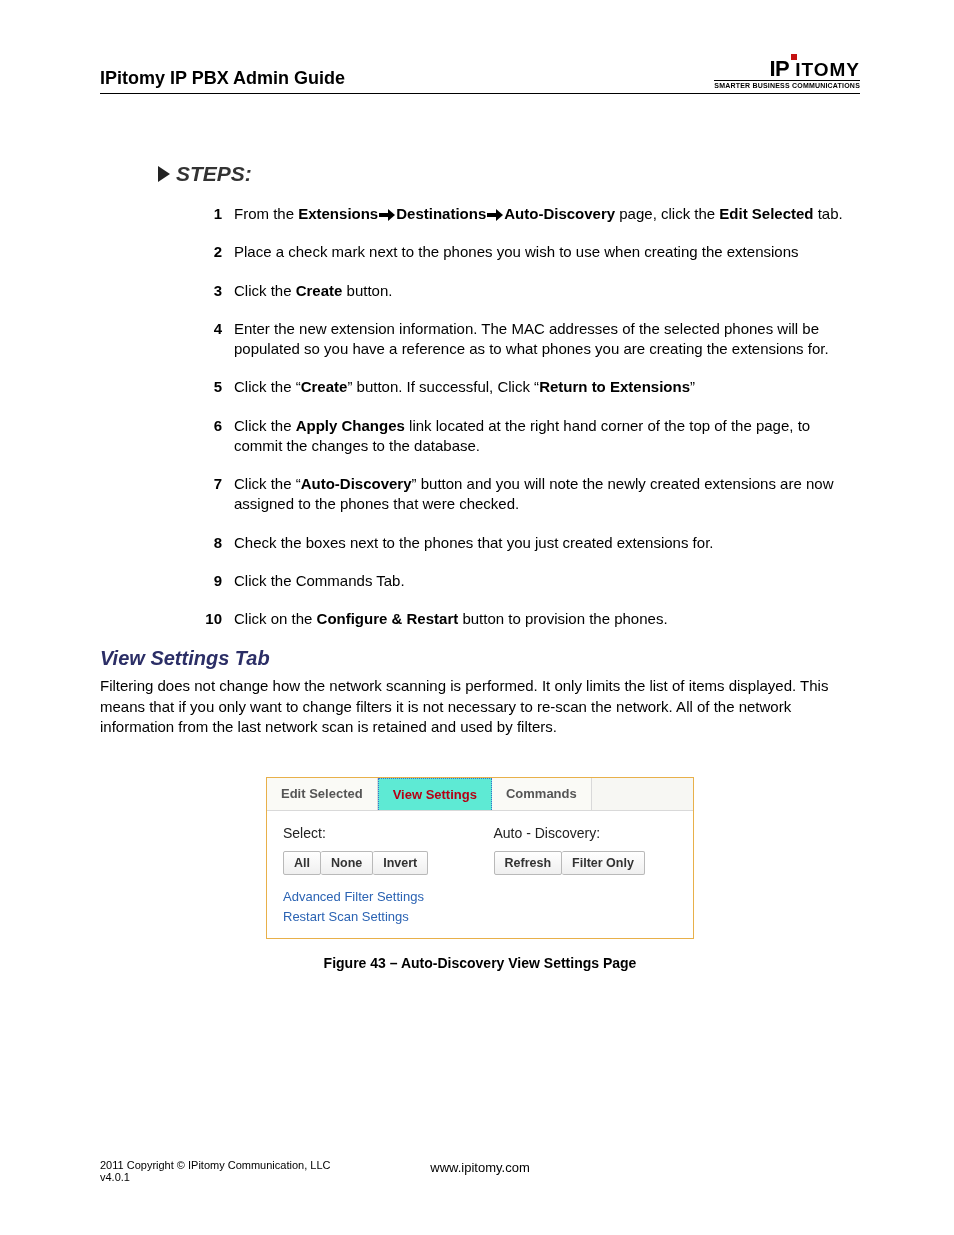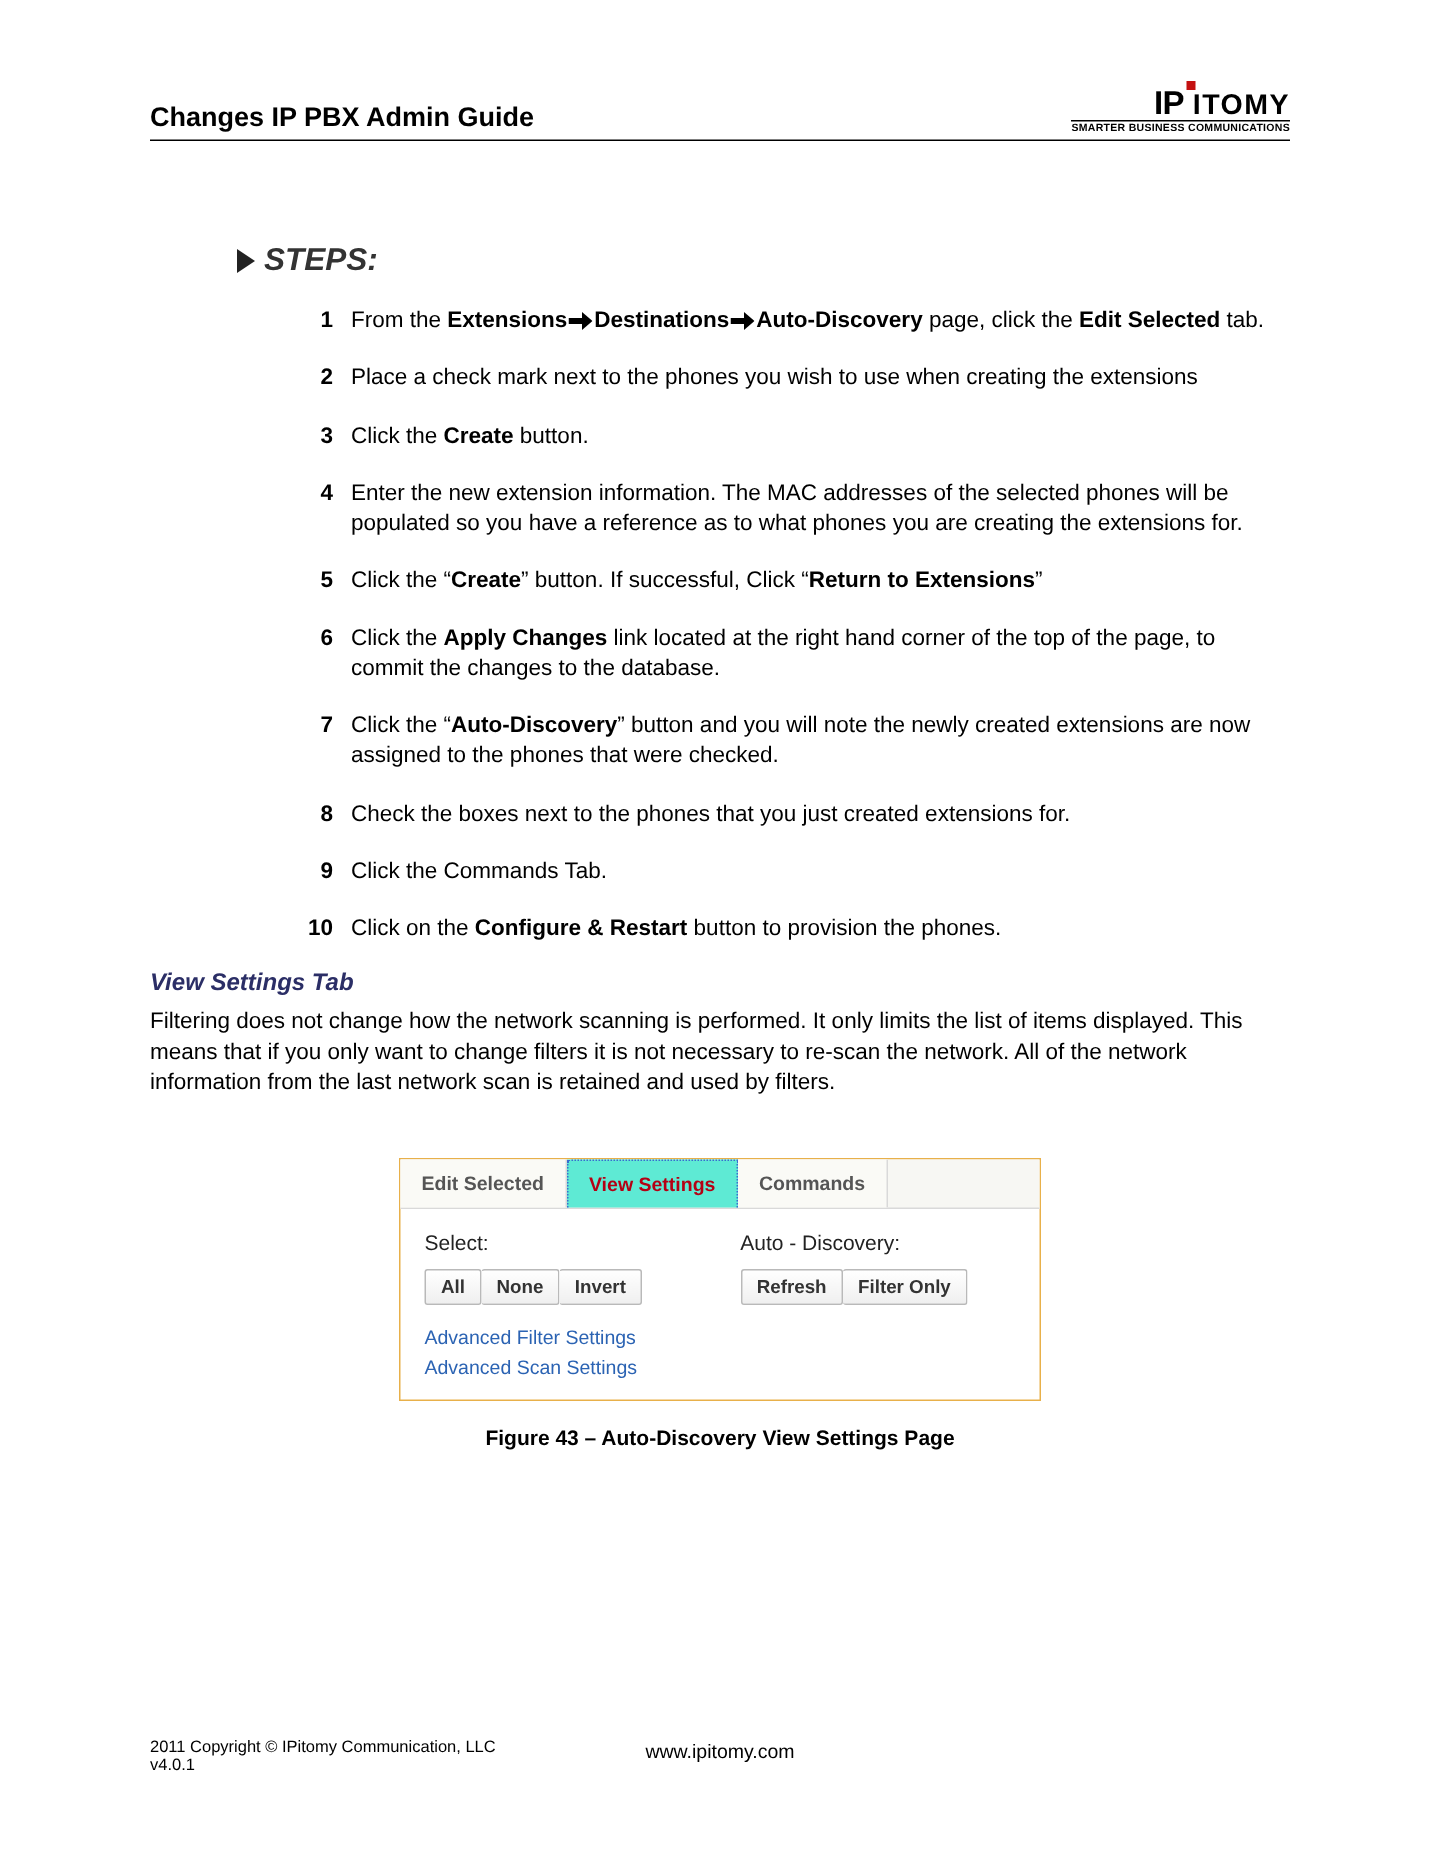--- a/index.html
+++ b/index.html
@@ -77,21 +77,21 @@
     text-align: right;
     padding-right: 12px;
   }
   .step-body { flex: 1; }
   .arrow-inline {
     display: inline-block;
     vertical-align: middle;
     margin: 0 1px;
   }
   .section-h3 {
-    font-size: 16px;
+    font-size: 20px;
     font-weight: bold;
     font-style: italic;
     color: #2b2e66;
     margin-top: 10px;
     margin-bottom: 6px;
   }
   .body-para {
     font-size: 15px;
     line-height: 1.35;
     margin-bottom: 18px;
@@ -183,21 +183,21 @@
     font-size: 13px;
     line-height:1.4;
   }
   b { font-weight: bold; }
 </style>
 </head>
 <body>
 
 <div class="page">
   <div class="header-row">
-    <div class="header-title">Changes IP PBX Admin Guide</div>
+    <div class="header-title">IPitomy IP PBX Admin Guide</div>
     <div class="logo-block">
       <div class="logo-main">
         <span style="font-weight:900">IP</span><span class="logo-dot"></span><span style="letter-spacing:1px; font-weight:900; font-size:19px;">ITOMY</span>
       </div>
       <span class="logo-tag">SMARTER BUSINESS COMMUNICATIONS</span>
     </div>
   </div>
 
   <div class="steps-heading">
     <svg width="12" height="16">
@@ -269,21 +269,21 @@
         <div class="ui-cols">
           <div class="ui-col">
             <div class="ui-label">Select:</div>
             <div class="ui-btn-row" id="left-btns">
                 <div class="ui-btn">All</div>
                 <div class="ui-btn">None</div>
                 <div class="ui-btn">Invert</div>
               </div>
             <div class="ui-links" id="ui-links">
                 <div>Advanced Filter Settings</div>
-                <div>Advanced Scan Settings</div>
+                <div>Restart Scan Settings</div>
               </div>
           </div>
           <div class="ui-col">
             <div class="ui-label">Auto - Discovery:</div>
             <div class="ui-btn-row" id="right-btns">
                 <div class="ui-btn">Refresh</div>
                 <div class="ui-btn">Filter Only</div>
               </div>
           </div>
         </div>

